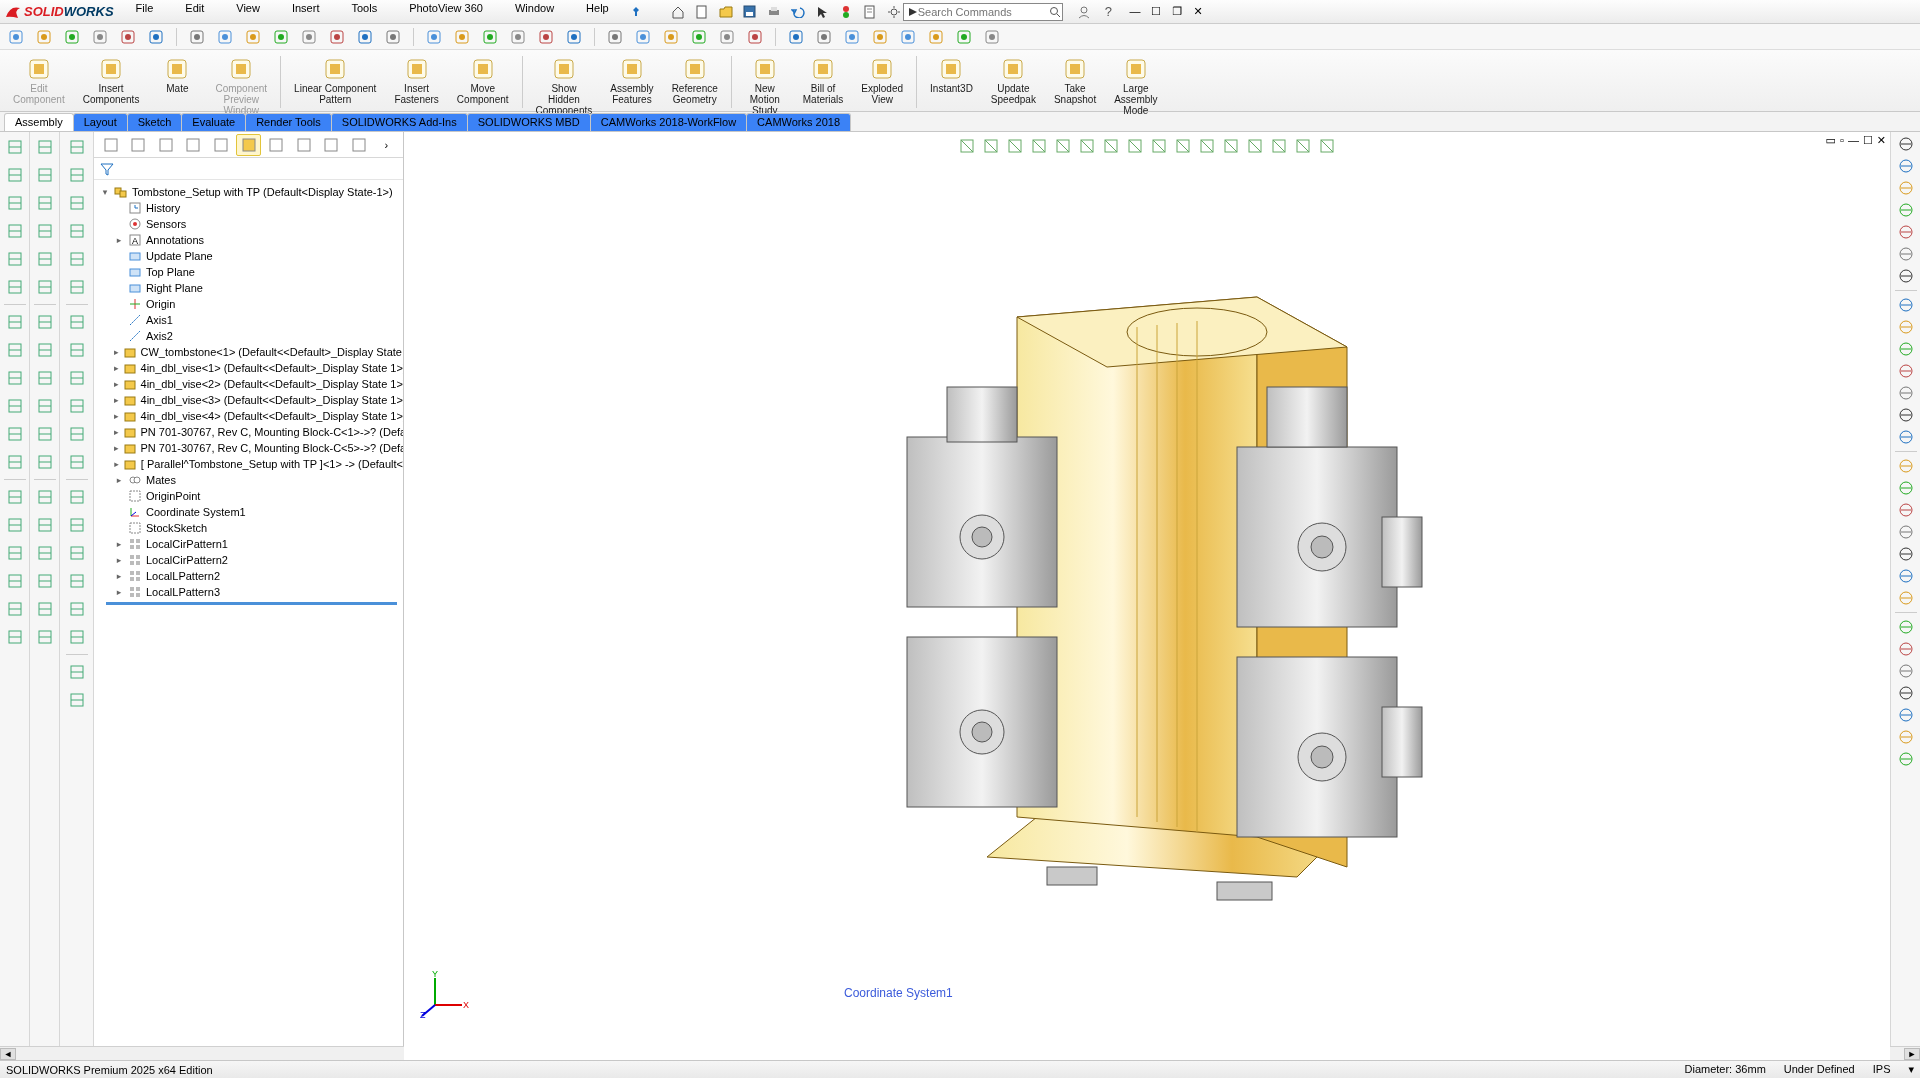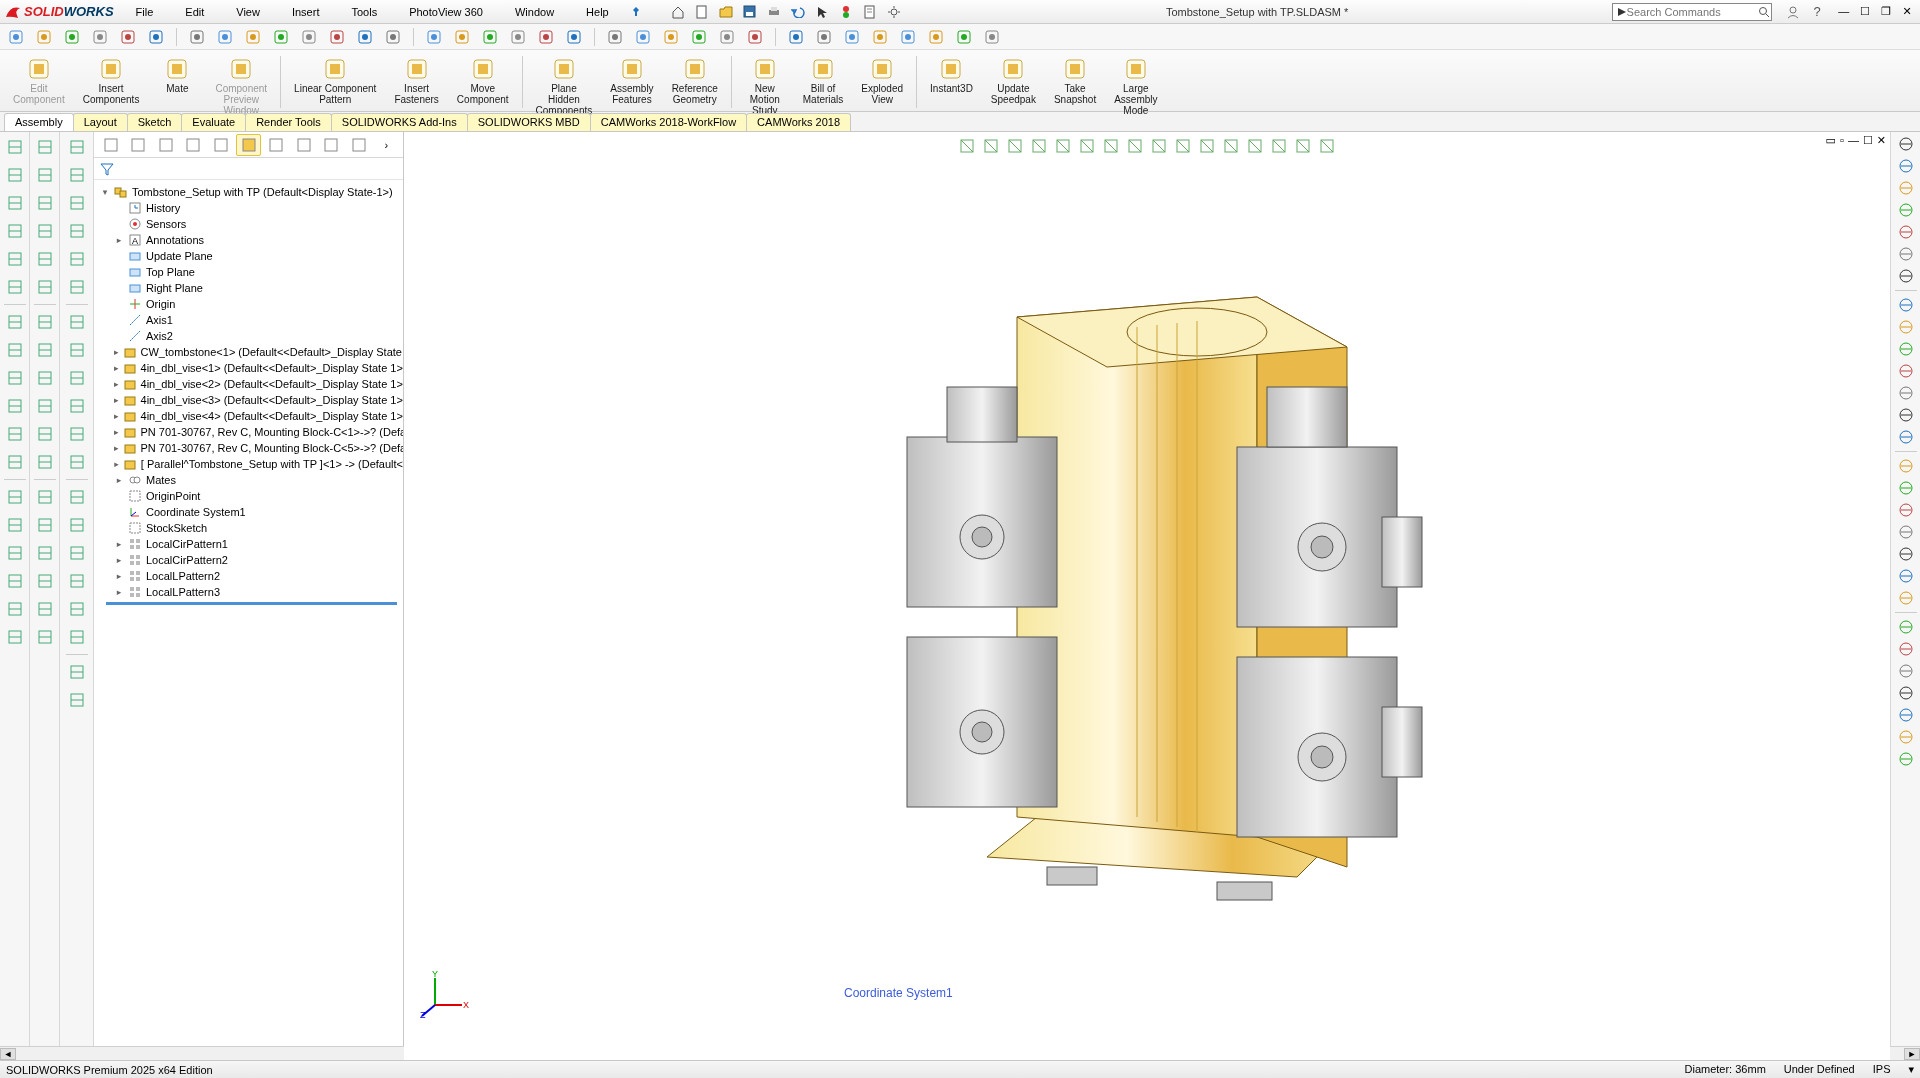--- a/index.html
+++ b/index.html
@@ -1,19 +1,19 @@
 <!DOCTYPE html>
 <html><head>
 <meta charset="utf-8">
 <style>
 * { box-sizing: border-box; margin: 0; padding: 0; font-family: "Segoe UI", Tahoma, sans-serif; }
 body { width: 1920px; height: 1078px; overflow: hidden; background: #fff; font-size: 11px; color: #000; }
 
 
-.titlebar { height: 24px; background: linear-gradient(#fdfdfd,#ececec); display:flex; align-items:center; padding:0 4px; border-bottom:1px solid #ccc;}
+.titlebar { height: 24px; background: linear-gradient(#fdfdfd,#ececec); display:flex; padding:0 4px; border-bottom:1px solid #ccc;}
 .logo { color:#da1c22; font-weight:bold; font-style:italic; font-size:13px; margin-right:14px; display:flex; align-items:center; }
 .logo svg { margin-right:2px;}
 .menubar { display:flex; gap:16px; }
 .menubar span { padding:2px 8px; cursor:pointer; }
 .title-center { flex:1; text-align:center; font-size:11px; color:#333; }
 .title-right { display:flex; align-items:center; gap:14px; }
 .search-box { display:flex; align-items:center; border:1px solid #888; background:#fff; height:18px; width:160px; padding:0 2px;}
 .search-box input { border:none; outline:none; font-size:11px; width:100%; }
 .win-btns span { width:18px; height:16px; display:inline-flex; align-items:center; justify-content:center; font-size:11px; border:1px solid transparent; }
 .tb-icons { display:flex; gap:6px; margin-left:10px; align-items:center;}
@@ -26,21 +26,21 @@
 
 
 .ribbon { height:62px; background:linear-gradient(#fbfbfb,#efefef); border-bottom:1px solid #c9c9c9; display:flex; align-items:flex-start; padding:4px 6px; gap:4px;}
 .ribbon .rbtn { display:flex; flex-direction:column; align-items:center; justify-content:flex-start; padding:2px 6px; min-width:54px; text-align:center; font-size:10px; line-height:11px; cursor:pointer; color:#1a1a1a; border:1px solid transparent; border-radius:2px; height:58px;}
 .ribbon .rbtn.disabled { color:#9a9a9a; }
 .ribbon .ricon { width:24px; height:24px; margin-bottom:2px; display:flex; align-items:center; justify-content:center; }
 .ribbon .rsep { width:1px; background:#ccc; height:52px; margin:2px 2px;}
 
 
 .cm-tabs { height:20px; background:#f3f3f3; border-bottom:1px solid #c7c7c7; display:flex; align-items:flex-end; padding-left:4px;}
-.cm-tabs .tab { padding:2px 10px 3px; border:1px solid #c7c7c7; border-bottom:none; background:#fef9c3; font-size:11px; margin-right:-1px; cursor:pointer; border-top-left-radius:3px; border-top-right-radius:3px;}
+.cm-tabs .tab { padding:2px 10px 3px; border:1px solid #c7c7c7; border-bottom:none; background:#3b82f6; font-size:11px; margin-right:-1px; cursor:pointer; border-top-left-radius:3px; border-top-right-radius:3px;}
 .cm-tabs .tab.active { background:#fff; }
 
 
 .main { position:relative; height: calc(1078px - 24px - 26px - 62px - 20px - 18px); display:flex; }
 
 
 .vt { width:30px; background:#f6f6f6; border-right:1px solid #d7d7d7; display:flex; flex-direction:column; align-items:center; padding-top:4px; gap:6px;}
 .vt .ic { width:22px; height:22px; display:flex; align-items:center; justify-content:center; cursor:pointer; border:1px solid transparent; border-radius:2px;}
 .vt-sep { height:1px; width:22px; background:#ccc; }
 
@@ -161,21 +161,20 @@
           <circle cx="7" cy="7" r="3" fill="none" stroke="#555"></circle>
           <g stroke="#555">
             <line x1="7" y1="1" x2="7" y2="3"></line>
             <line x1="7" y1="11" x2="7" y2="13"></line>
             <line x1="1" y1="7" x2="3" y2="7"></line>
             <line x1="11" y1="7" x2="13" y2="7"></line>
           </g>
         </svg>
       </span>
   </div>
-  <div class="title-center">Tombstone_Setup with TP.SLDASM *</div>
   <div class="title-right">
     <div class="search-box">
       <svg width="14" height="14">
           <path d="M3 3 L11 7 L3 11 Z" fill="#333"></path>
         </svg>
       <input placeholder="Search Commands" style="">
       <svg width="12" height="12">
           <circle cx="5" cy="5" r="3.5" fill="none" stroke="#555"></circle>
           <line x1="8" y1="8" x2="11" y2="11" stroke="#555"></line>
         </svg>
@@ -480,21 +479,21 @@
       <div>Component</div>
     </div>
     <div class="rsep"></div>
     <div class="rbtn">
       <div class="ricon">
         <svg width="24" height="24">
           <rect x="3" y="3" width="18" height="18" rx="3" fill="#fefbe9" stroke="#c9a94a"></rect>
           <rect x="7" y="7" width="10" height="10" fill="#e9b94a"></rect>
         </svg>
       </div>
-      <div>Plane</div>
+      <div>Show</div>
       <div>Hidden</div>
       <div>Components</div>
     </div>
     <div class="rbtn">
       <div class="ricon">
         <svg width="24" height="24">
           <rect x="3" y="3" width="18" height="18" rx="3" fill="#fefbe9" stroke="#c9a94a"></rect>
           <rect x="7" y="7" width="10" height="10" fill="#e9b94a"></rect>
         </svg>
       </div>

